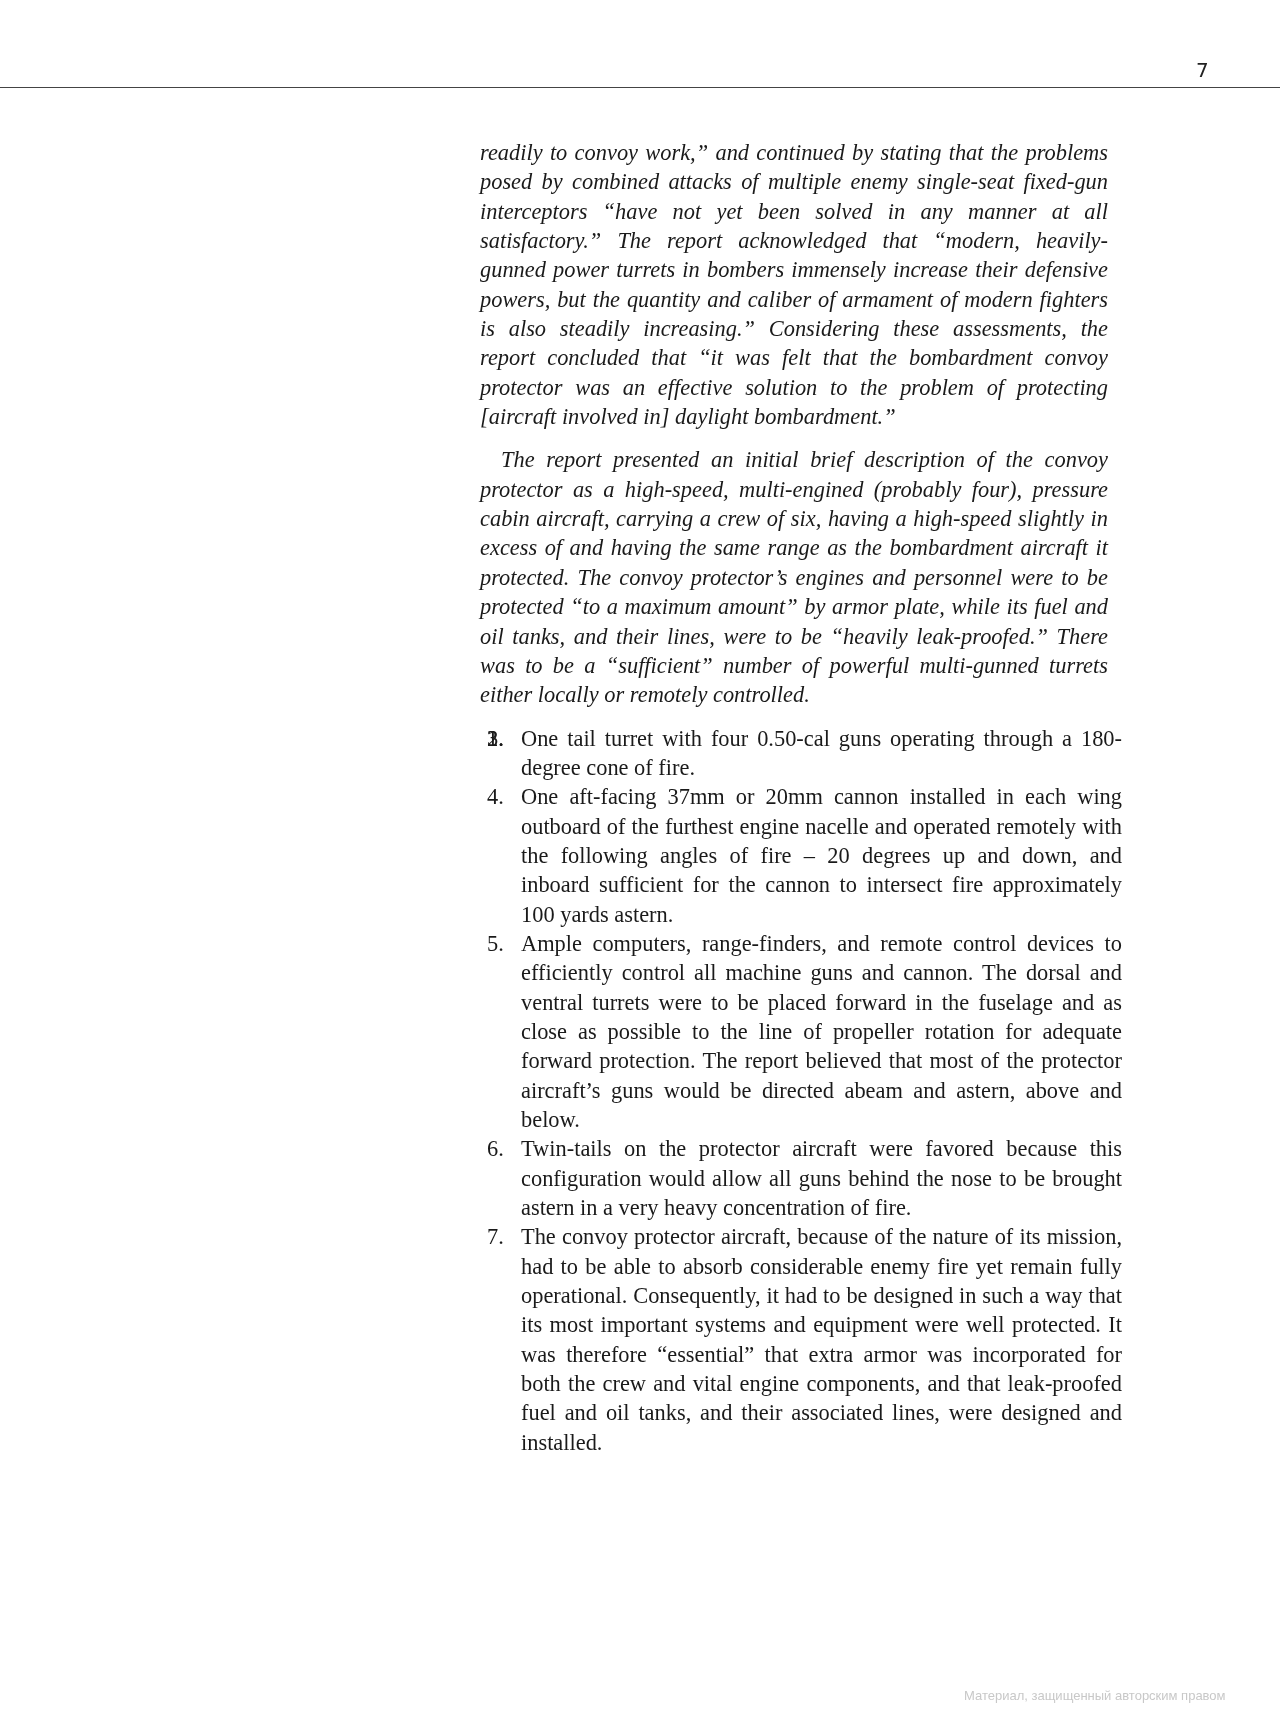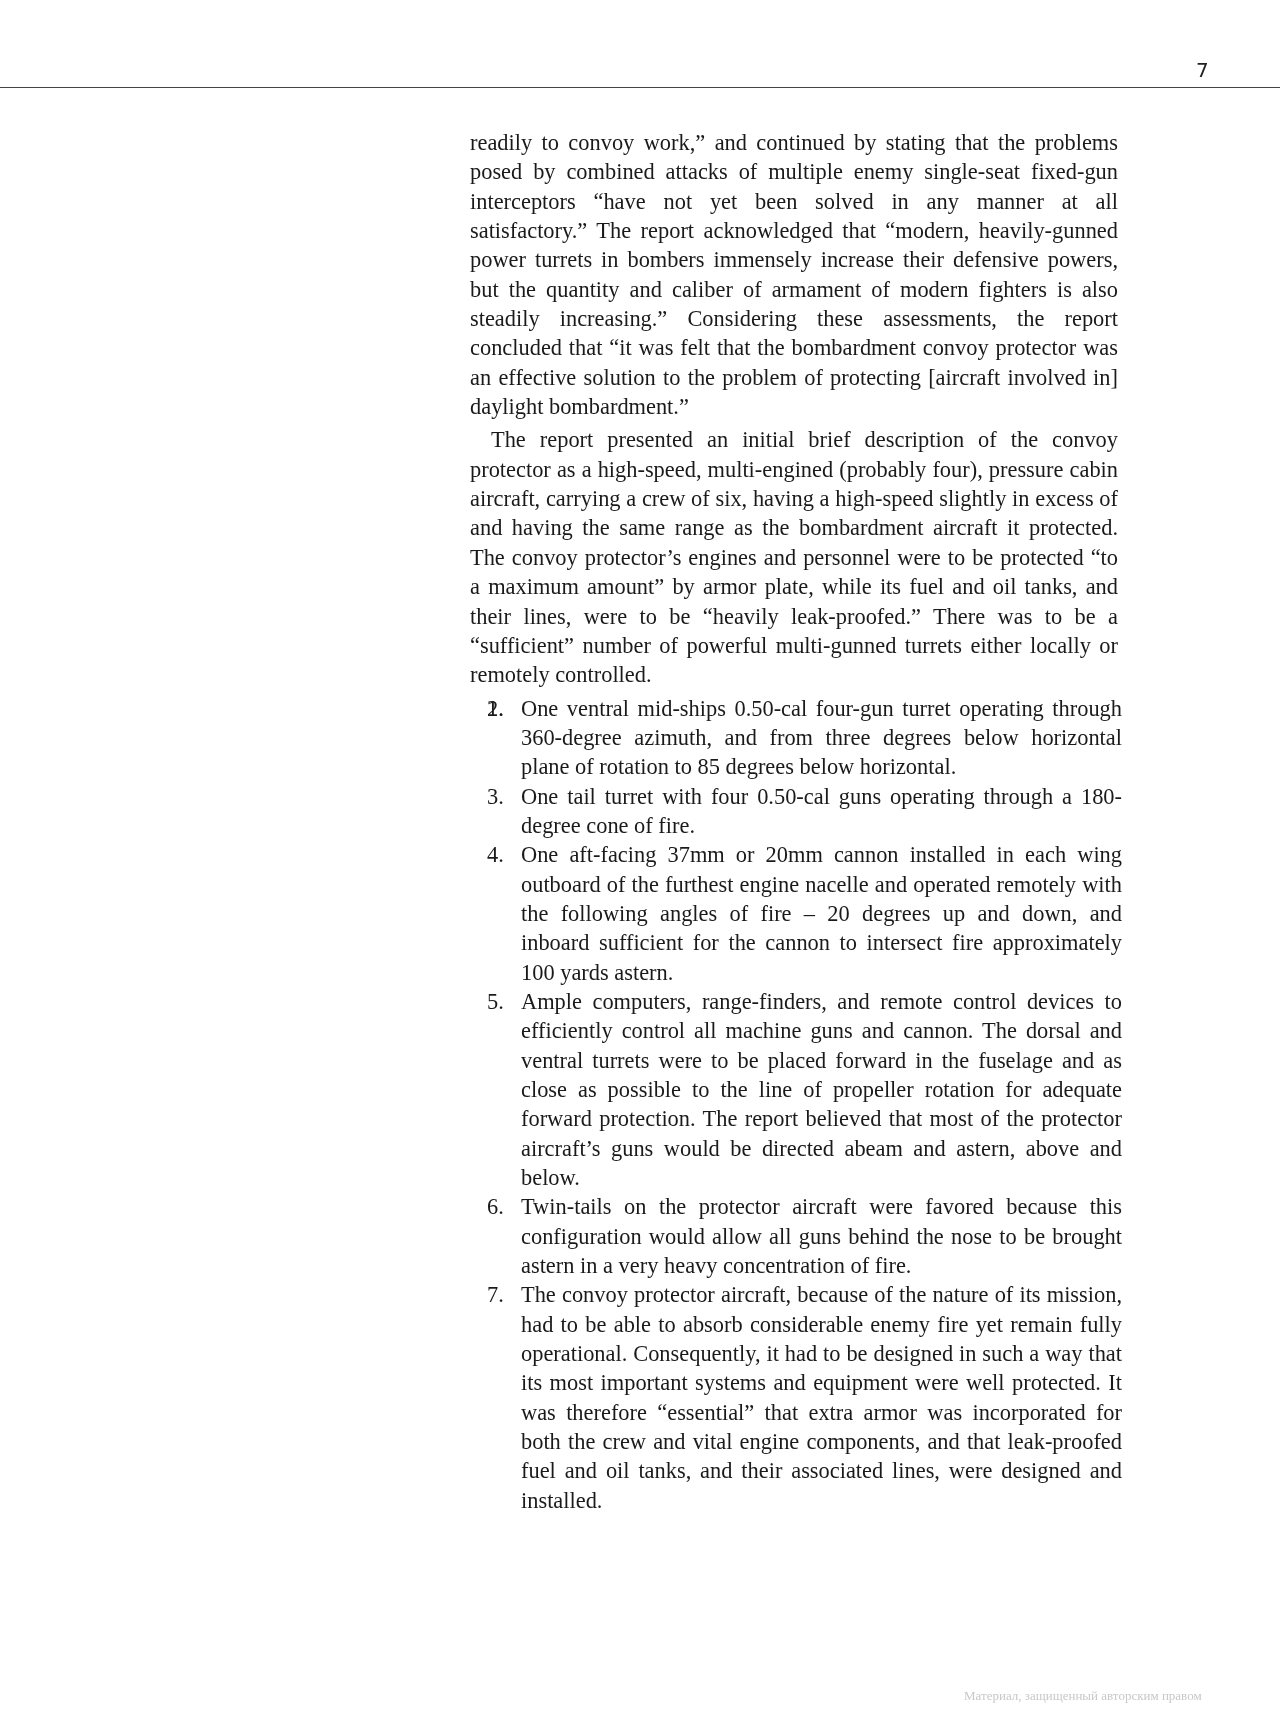--- a/index.html
+++ b/index.html
@@ -13,48 +13,47 @@
   }
   .header-rule {
     position: absolute; left: 0; top: 87px; width: 1280px; height: 0;
     border-top: 1.5px solid #444;
   }
   .text-column {
     position: absolute; left: 466px; top: 124px; width: 656px;
     font-family: "Liberation Serif", "DejaVu Serif", serif;
     font-size: 22.4px; line-height: 29.35px; color: #1a1a1a;
   }
-  .para { margin: 4px; text-align: justify; }
+  .para { margin: 14px; text-align: justify; font-style: italic; }
   .para.indent { text-indent: 21px; }
   .list { margin: 0; padding: 0; list-style: none; }
   .list-item { position: relative; padding-left: 55px; text-align: justify; }
   .list-num { position: absolute; left: 21px; top: 0; }
   .watermark {
     position: absolute; left: 964px; top: 1688px;
-    font-family: Liberation Serif, serif; font-size: 13px; color: #c8c8c8;
+    font-family: Liberation Sans, sans-serif; font-size: 13px; color: #c8c8c8;
   }
 </style>
 </head>
 <body>
 
 <div class="page-header">
   <span class="page-number">7</span>
   <div class="header-rule"></div>
 </div>
 
 <div class="text-column">
   <p class="para">readily to convoy work,” and continued by stating that the problems posed by combined attacks of multiple enemy single-seat fixed-gun interceptors “have not yet been solved in any manner at all satisfactory.” The report acknowledged that “modern, heavily-gunned power turrets in bombers immensely increase their defensive powers, but the quantity and caliber of armament of modern fighters is also steadily increasing.” Considering these assessments, the report concluded that “it was felt that the bombardment convoy protector was an effective solution to the problem of protecting [aircraft involved in] daylight bombardment.”</p>
   <p class="para indent">The report presented an initial brief description of the convoy protector as a high-speed, multi-engined (probably four), pressure cabin aircraft, carrying a crew of six, having a high-speed slightly in excess of and having the same range as the bombardment aircraft it protected. The convoy protector’s engines and personnel were to be protected “to a maximum amount” by armor plate, while its fuel and oil tanks, and their lines, were to be “heavily leak-proofed.” There was to be a “sufficient” number of powerful multi-gunned turrets either locally or remotely controlled.</p>
   <ol class="list">
     <li class="list-item">
       <span class="list-num">1.</span>
     </li>
     <li class="list-item">
       <span class="list-num">2.</span>
-      <span>One ventral mid-ships 0.50-cal four-gun turret operating through 360-degree azimuth, and from three degrees below horizontal plane of rotation to 85 degrees below horizontal.</span>
     </li>
     <li class="list-item">
       <span class="list-num">3.</span>
       <span>One tail turret with four 0.50-cal guns operating through a 180-degree cone of fire.</span>
     </li>
     <li class="list-item">
       <span class="list-num">4.</span>
       <span>One aft-facing 37mm or 20mm cannon installed in each wing outboard of the furthest engine nacelle and operated remotely with the following angles of fire – 20 degrees up and down, and inboard sufficient for the cannon to intersect fire approximately 100 yards astern.</span>
     </li>
     <li class="list-item">

